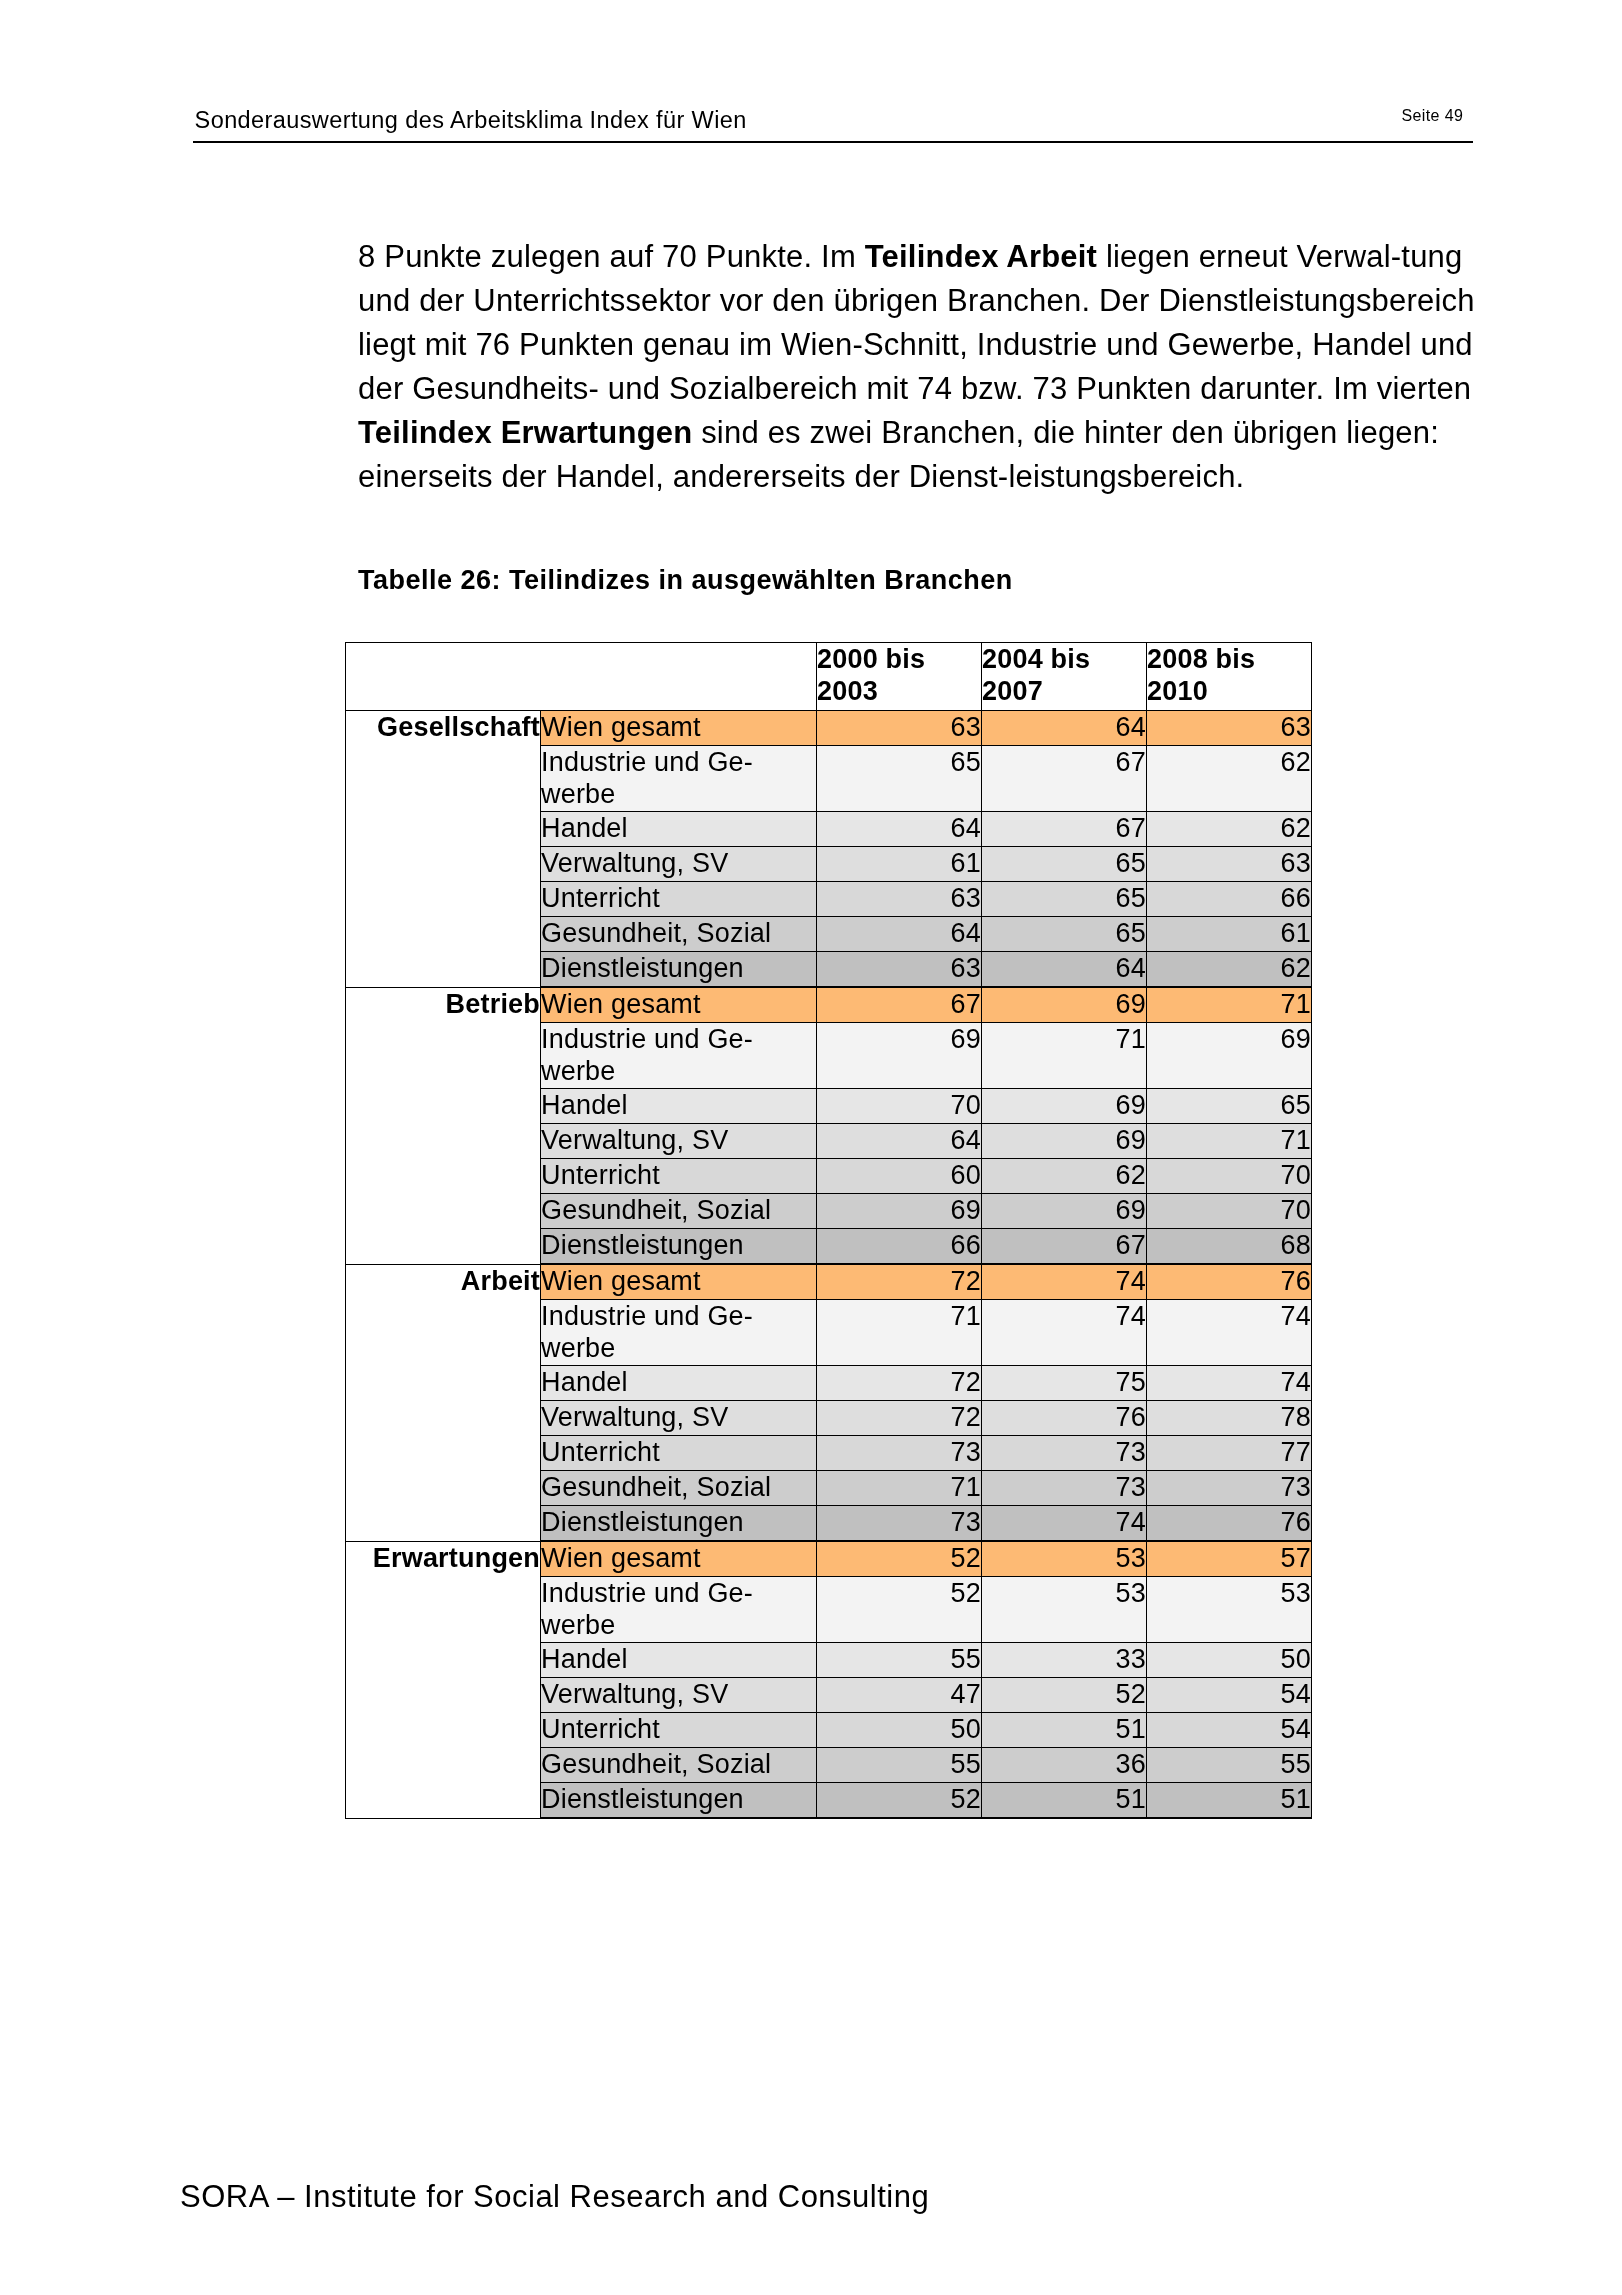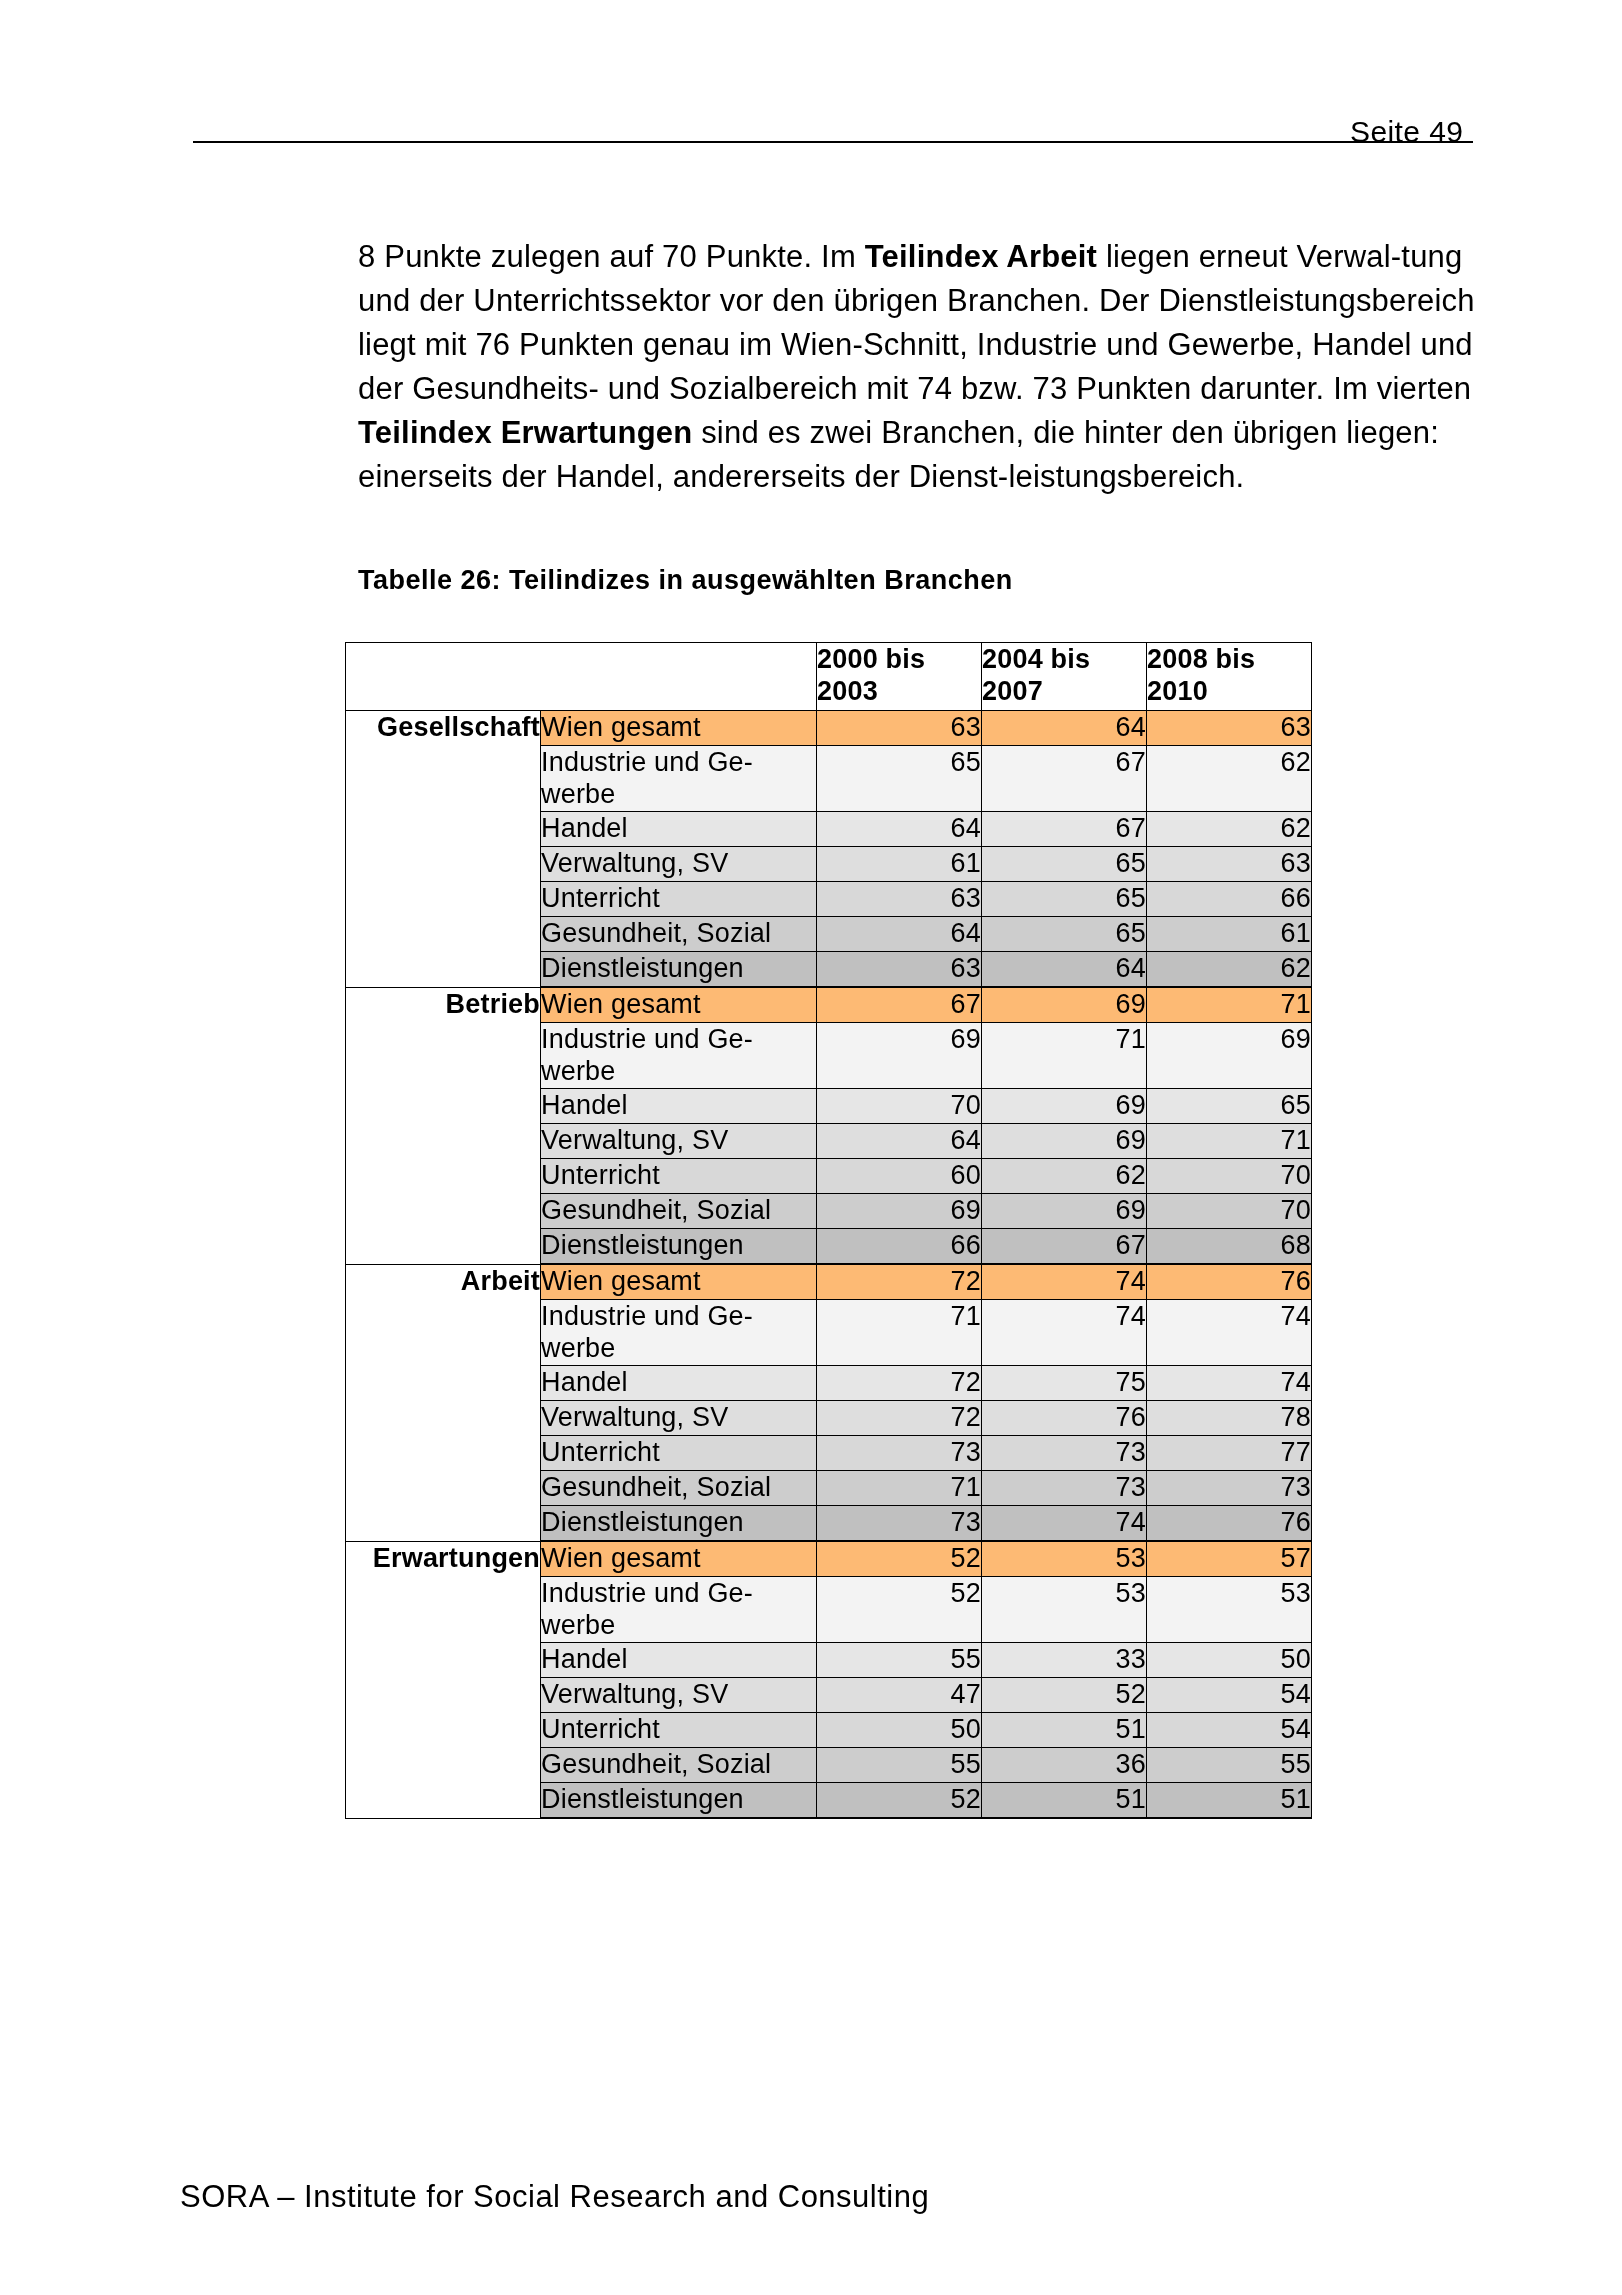--- a/index.html
+++ b/index.html
@@ -1,19 +1,19 @@
 <!DOCTYPE html>
 <html style="font-size:13px"><head>
   <meta charset="utf-8">
   <style>
     html, body { margin: 0; padding: 0; background: #ffffff; }
     body { width: 1622px; height: 2295px; position: relative; font-family: "Liberation Sans", sans-serif; color: #000; overflow: hidden; }
     .header { position: absolute; left: 193px; top: 104px; width: 1280px; height: 37px; border-bottom: 2.4px solid #000; }
     .header .title { position: absolute; left: 1.6px; top: 3.2px; font-size: 23.5px; letter-spacing: 0.4px; }
-    .header .page { position: absolute; right: 9.7px; top: 3.2px; font-size: 30px; letter-spacing: 0.4px; margin-top: 8px; }
+    .header .page { position: absolute; right: 9.7px; top: 3.2px; font-size: 16px; letter-spacing: 0.4px; }
     .body-text { position: absolute; left: 358px; top: 235px; width: 1119px; font-size: 31px; line-height: 44px; letter-spacing: 0.2px; }
     .body-text p { margin: 0; }
     .body-text b { font-weight: bold; }
     .caption { position: absolute; left: 358px; top: 565px; font-size: 27px; font-weight: bold; letter-spacing: 0.5px; }
     table.data { position: absolute; left: 345px; top: 642px; border-collapse: collapse; font-size: 27px; letter-spacing: 0.2px; }
     table.data td, table.data th { border: 1.6px solid #000; padding: 0; vertical-align: top; }
     .hdr th { font-weight: bold; text-align: left; padding: 1.6px 13px 1.6px 14.6px; line-height: 32px; height: 67px; }
     .col-group { width: 195px; }
     .col-label { width: 276px; }
     .col-val { width: 165px; }
@@ -28,20 +28,21 @@
     tr.shade4 td.label, tr.shade4 td.val { background: #d8d8d8; height: 34px; }
     tr.shade5 td.label, tr.shade5 td.val { background: #cdcdcd; height: 34px; }
     tr.shade6 td.label, tr.shade6 td.val { background: #c0c0c0; height: 34px; }
     tr.last td { border-bottom: 2.4px solid #000; }
     .footer { position: absolute; left: 180px; top: 2179px; font-size: 31px; letter-spacing: 0.5px; }
   </style>
 </head>
 <body>
 
 <div class="header">
+  <span class="title">Sonderauswertung des Arbeitsklima Index für Wien</span>
   <span class="page">Seite 49</span>
 </div>
 
 <div class="body-text">
   <p id="para"><span>8 Punkte zulegen auf 70 Punkte. Im </span><b>Teilindex Arbeit</b><span> liegen erneut Verwal-tung und der Unterrichtssektor vor den übrigen Branchen. Der Dienstleistungsbereich liegt mit 76 Punkten genau im Wien-Schnitt, Industrie und Gewerbe, Handel und der Gesundheits- und Sozialbereich mit 74 bzw. 73 Punkten darunter. Im vierten </span><b>Teilindex Erwartungen</b><span> sind es zwei Branchen, die hinter den übrigen liegen: einerseits der Handel, andererseits der Dienst-leistungsbereich.</span></p>
 </div>
 
 <div class="caption">Tabelle 26: Teilindizes in ausgewählten Branchen</div>
 
 <table class="data" id="tbl">

